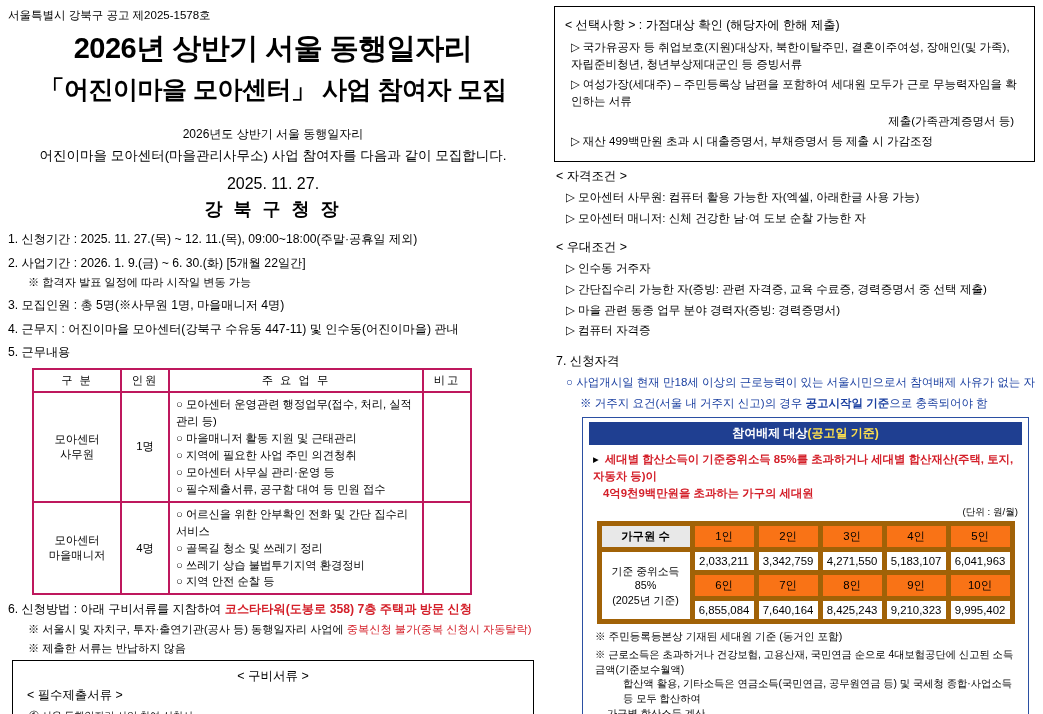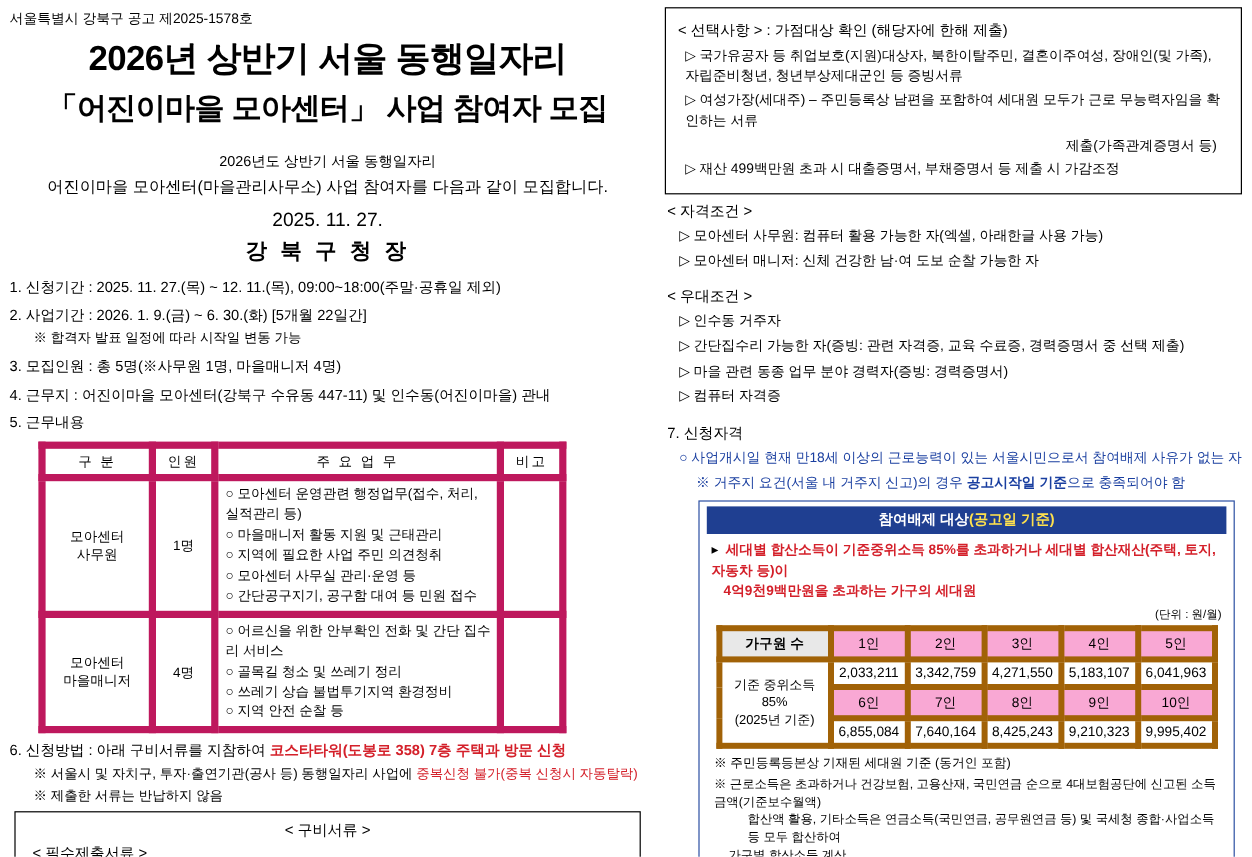--- a/index.html
+++ b/index.html
@@ -88,21 +88,21 @@
   .blue { color: #1a3fa0; }
   .bold { font-weight: bold; }
 
   table.work {
     border-collapse: collapse;
     margin: 6px 0 4px 26px;
     width: 440px;
     font-size: 11.3px;
   }
   table.work th, table.work td {
-    border: 6px solid #be185d;
+    border: 2px solid #be185d;
     padding: 3px 4px;
     vertical-align: middle;
   }
   table.work th {
     text-align: center;
     font-weight: normal;
     letter-spacing: 2px;
   }
   table.work td.c { text-align: center; }
   table.work td.duty { line-height: 1.5; padding-left: 6px; }
@@ -216,21 +216,21 @@
     border: 5px solid #a16207;
     text-align: center;
     padding: 3px 2px;
     font-weight: normal;
   }
   table.income th.hdr {
     background: #e8e8e8;
     font-weight: bold;
   }
   table.income td.grey {
-    background: #f9a8d4;
+    background: #f97316;
   }
   table.income td.lbl {
     width: 84px;
     line-height: 1.35;
     font-size: 10.8px;
   }
   .blue-note {
     font-size: 10.6px;
     margin: 5px 10px 3px 12px;
     line-height: 1.45;
@@ -285,21 +285,21 @@
           <td class="c">
             <div>모아센터</div>
               <div>사무원</div>
           </td>
           <td class="c">1명</td>
           <td class="duty">
             <div>○ 모아센터 운영관련 행정업무(접수, 처리, 실적관리 등)</div>
             <div>○ 마을매니저 활동 지원 및 근태관리</div>
             <div>○ 지역에 필요한 사업 주민 의견청취</div>
             <div>○ 모아센터 사무실 관리·운영 등</div>
-            <div>○ 간단공구지기, 공구함 대여 등 민원 접수</div>
+            <div>○ 필수제출서류, 공구함 대여 등 민원 접수</div>
           </td>
           <td class="c"></td>
         </tr>
         <tr>
           <td class="c">
             <div>모아센터</div>
               <div>마을매니저</div>
           </td>
           <td class="c">4명</td>
           <td class="duty">

